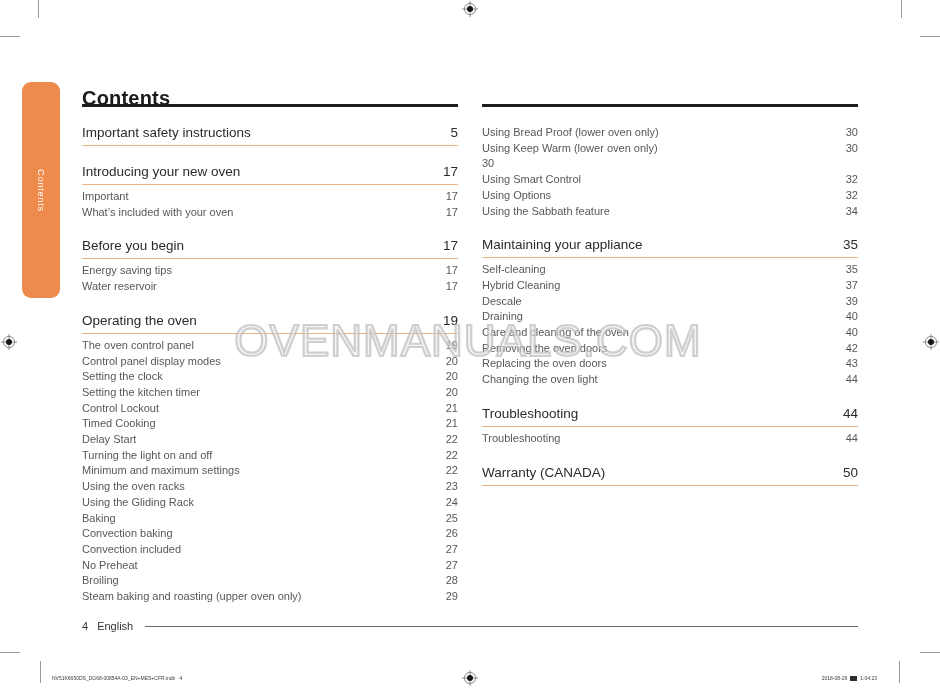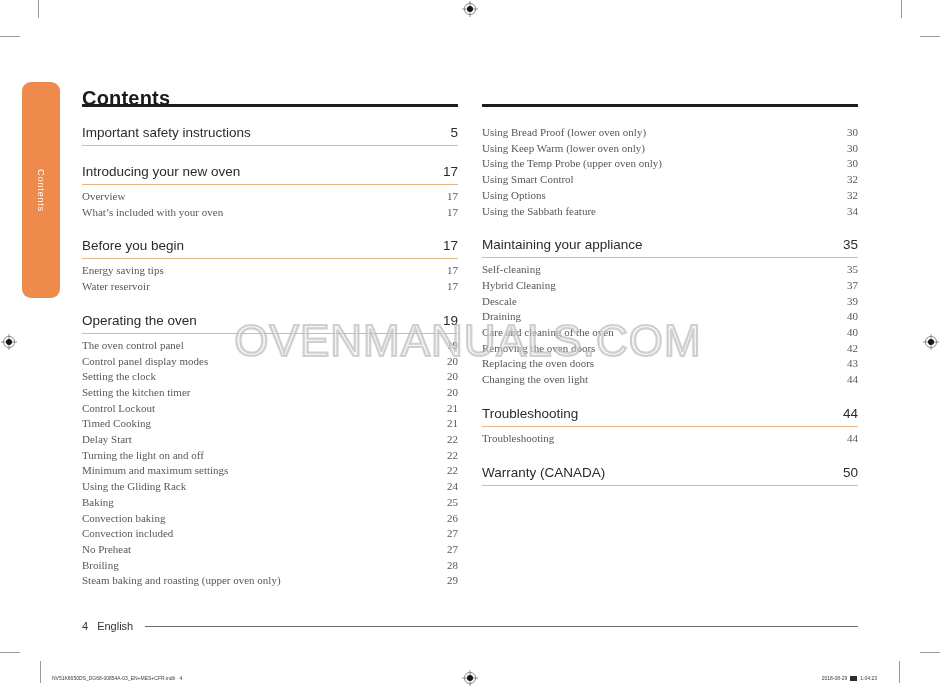--- a/index.html
+++ b/index.html
@@ -34,21 +34,21 @@
   .col-right{left:482px;}
   .col-rule{height:3px;background:#1d1d1d;}
   .block{margin-top:18px;}
   .col-left  .block:first-of-type{margin-top:26px;}
   .col-right .block:first-of-type{margin-top:17px;}
   .toc-section{
     display:flex;justify-content:space-between;align-items:baseline;
     font-size:13.5px;color:#2b2b2b;
     padding-bottom:5px;border-bottom:1px solid #E9B384;
   }
-  .toc-items{margin-top:4px;font-family:Liberation Serif, serif;}
+  .toc-items{margin-top:4px;}
   .block.no-section .toc-items{margin-top:0;}
   .toc-item{
     display:flex;justify-content:space-between;align-items:baseline;
     font-size:11px;line-height:15.7px;color:#585858;
   }
   
   .watermark{
     position:absolute;left:468px;top:316px;transform:translateX(-50%);
     font-size:44px;font-weight:normal;letter-spacing:1px;white-space:nowrap;
     color:rgba(236,236,236,0.55);
@@ -122,21 +122,21 @@
         <span>5</span>
       </div>
     </div>
     <div class="block">
       <div class="toc-section">
         <span>Introducing your new oven</span>
         <span>17</span>
       </div>
       <div class="toc-items">
         <div class="toc-item">
-          <span>Overview</span>
+          <span>Important</span>
           <span>17</span>
         </div>
         <div class="toc-item">
           <span>What’s included with your oven</span>
           <span>17</span>
         </div>
       </div>
     </div>
     <div class="block">
       <div class="toc-section">
@@ -188,20 +188,24 @@
           <span>Delay Start</span>
           <span>22</span>
         </div>
         <div class="toc-item">
           <span>Turning the light on and off</span>
           <span>22</span>
         </div>
         <div class="toc-item">
           <span>Minimum and maximum settings</span>
           <span>22</span>
+        </div>
+        <div class="toc-item">
+          <span>Using the oven racks</span>
+          <span>23</span>
         </div>
         <div class="toc-item">
           <span>Using the Gliding Rack</span>
           <span>24</span>
         </div>
         <div class="toc-item">
           <span>Baking</span>
           <span>25</span>
         </div>
         <div class="toc-item">
@@ -233,21 +237,20 @@
       <div class="toc-items">
         <div class="toc-item">
           <span>Using Bread Proof (lower oven only)</span>
           <span>30</span>
         </div>
         <div class="toc-item">
           <span>Using Keep Warm (lower oven only)</span>
           <span>30</span>
         </div>
         <div class="toc-item">
-          <span>Using the Temp Probe (upper oven only)</span>
           <span>30</span>
         </div>
         <div class="toc-item">
           <span>Using Smart Control</span>
           <span>32</span>
         </div>
         <div class="toc-item">
           <span>Using Options</span>
           <span>32</span>
         </div>

